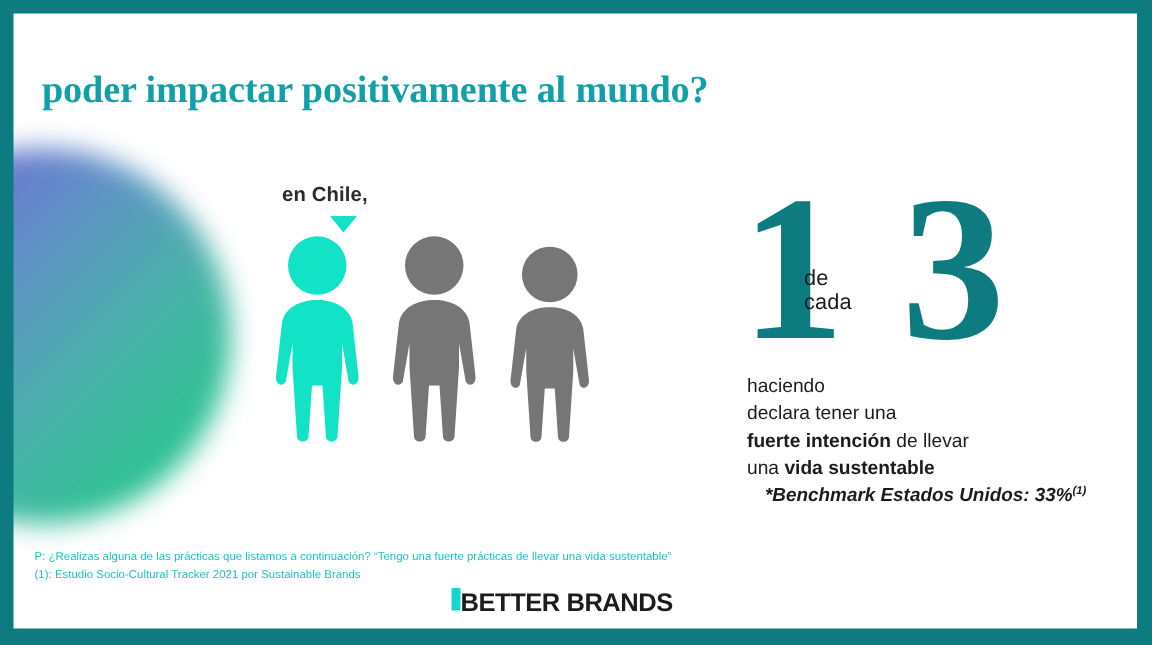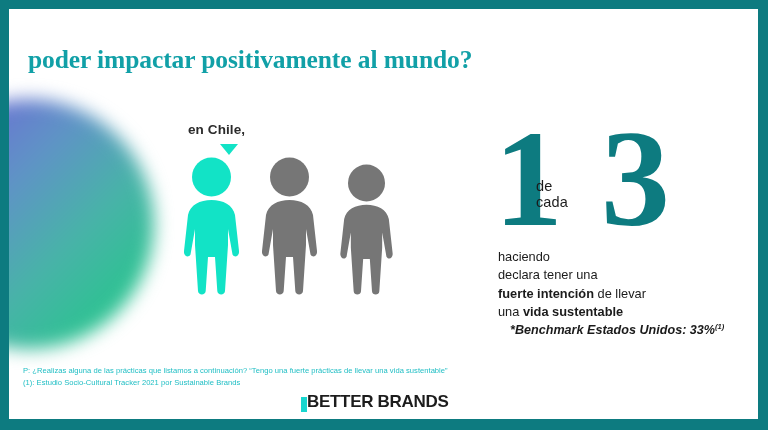--- a/index.html
+++ b/index.html
@@ -181,21 +181,21 @@
   }
   .footnotes .fn { display: block; white-space: nowrap; }
 
   
   .logo {
     position: absolute;
     left: 301px;
     top: 392px;
     z-index: 10;
     display: flex;
-    align-items: flex-end;
+    align-items: flex-start;
   }
   .logo-bar {
     width: 6px;
     height: 15px;
     background: #18d6cf;
     margin-right: 1px;
   }
   .logo-text {
     font-size: 17px;
     font-weight: bold;

